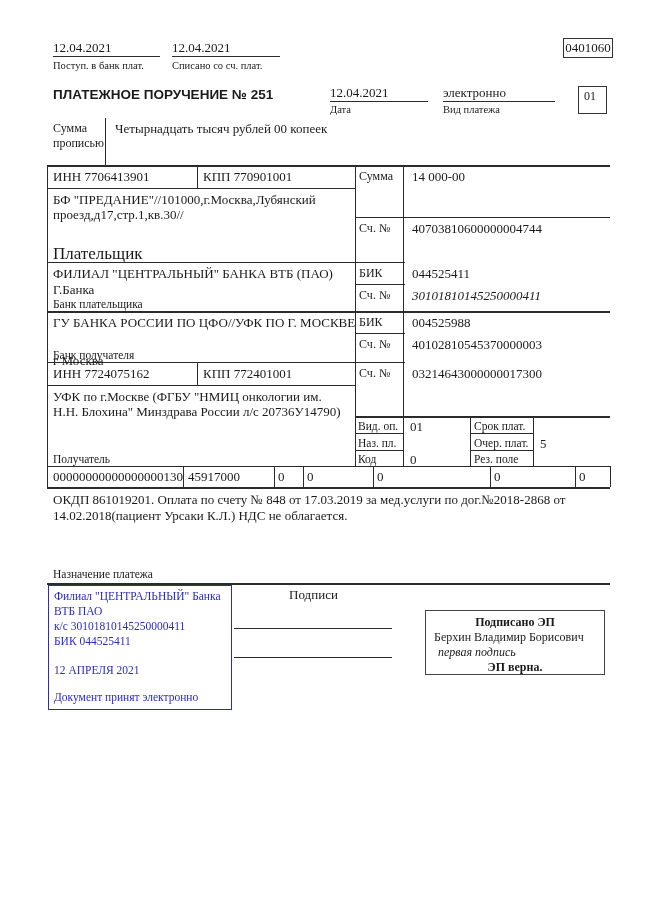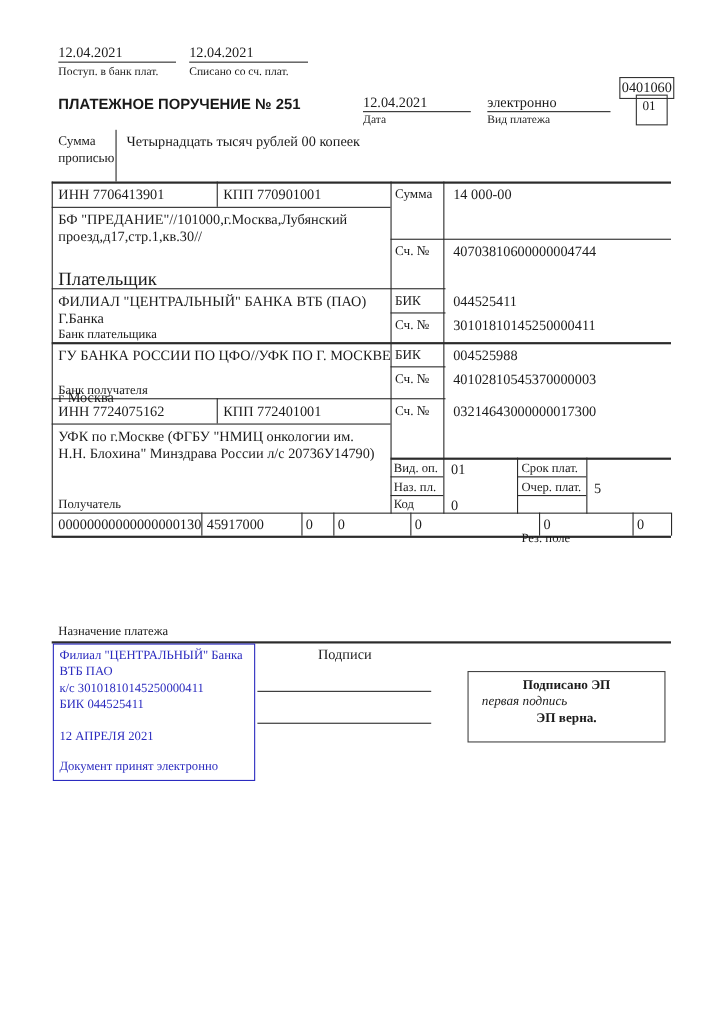--- a/index.html
+++ b/index.html
@@ -7,21 +7,21 @@
         font-family:"Liberation Serif", serif;color:#1a1a1a;overflow:hidden;}
   .abs{position:absolute;}
   .t{font-size:13px;line-height:15px;}          
   .m{font-size:12px;line-height:14px;}          
   .s{font-size:10.5px;line-height:12px;}        
   .mini{font-size:11.5px;line-height:13px;}     
   .title{font-family:"Liberation Sans", sans-serif;font-weight:bold;font-size:13.5px;}
   .hl{position:absolute;background:#2b2b2b;height:1px;}
   .hl2{height:2px;}
   .vl{position:absolute;background:#2b2b2b;width:1px;}
-  .box{position:absolute;border:1.5px solid #333;margin-top:32px;}
+  .box{position:absolute;border:1.5px solid #333;}
   .stamp{position:absolute;border:1px solid var(--blue);color:var(--blue);
          font-size:11.5px;line-height:15px;padding:3px 5px;box-sizing:border-box;}
   .epbox{position:absolute;border:1px solid #444;font-size:12px;line-height:15px;box-sizing:border-box;}
   .b{font-weight:bold;}
   .i{font-style:italic;}
   .ctr{text-align:center;}
 </style>
 </head>
 <body>
 
@@ -94,21 +94,21 @@
   <div class="abs t" style="left:53px;top:192px;width:300px;">БФ "ПРЕДАНИЕ"//101000,г.Москва,Лубянский проезд,д17,стр.1,кв.30//</div>
   <div class="abs m" style="left:359px;top:221px;">Сч. №</div>
   <div class="abs t" style="left:412px;top:221px;">40703810600000004744</div>
   <div class="abs s" style="left:53px;top:248px;font-size:17px;">Плательщик</div>
 
   <div class="abs t" style="left:53px;top:266px;">ФИЛИАЛ "ЦЕНТРАЛЬНЫЙ" БАНКА ВТБ (ПАО)</div>
   <div class="abs t" style="left:53px;top:282px;">Г.Банка</div>
   <div class="abs m" style="left:359px;top:266px;">БИК</div>
   <div class="abs t" style="left:412px;top:266px;">044525411</div>
   <div class="abs m" style="left:359px;top:288px;">Сч. №</div>
-  <div class="abs t" style="left:412px;top:288px;">30101810145250000411</div>
+  <div class="abs t" style="left:412px;top:288px;font-style:italic;">30101810145250000411</div>
   <div class="abs s" style="left:53px;top:298px;font-size:11.5px;">Банк плательщика</div>
 
   <div class="abs t" style="left:53px;top:315px;">ГУ БАНКА РОССИИ ПО ЦФО//УФК ПО Г. МОСКВЕ</div>
   <div class="abs t" style="left:53px;top:331px;margin-top:22px;">г Москва</div>
   <div class="abs m" style="left:359px;top:315px;">БИК</div>
   <div class="abs t" style="left:412px;top:315px;">004525988</div>
   <div class="abs m" style="left:359px;top:337px;">Сч. №</div>
   <div class="abs t" style="left:412px;top:337px;text-align:center;">40102810545370000003</div>
   <div class="abs s" style="left:53px;top:349px;font-size:11.5px;">Банк получателя</div>
 
@@ -122,47 +122,49 @@
   <div class="abs mini" style="left:358px;top:420px;">Вид. оп.</div>
   <div class="abs t" style="left:410px;top:419px;">01</div>
   <div class="abs mini" style="left:474px;top:420px;">Срок плат.</div>
   <div class="abs t" style="left:540px;top:419px;"></div>
   <div class="abs mini" style="left:358px;top:437px;">Наз. пл.</div>
   <div class="abs t" style="left:410px;top:436px;"></div>
   <div class="abs mini" style="left:474px;top:437px;">Очер. плат.</div>
   <div class="abs t" style="left:540px;top:436px;">5</div>
   <div class="abs mini" style="left:358px;top:453px;">Код</div>
   <div class="abs t" style="left:410px;top:452px;">0</div>
-  <div class="abs mini" style="left:474px;top:453px;margin-top:31px;">Рез. поле</div>
+  <div class="abs mini" style="left:474px;top:453px;">Рез. поле</div>
   <div class="abs t" style="left:540px;top:452px;"></div>
 
   <div class="abs t" style="left:53px;top:469px;">00000000000000000130</div>
   <div class="abs t" style="left:188px;top:469px;">45917000</div>
   <div class="abs t" style="left:278px;top:469px;">0</div>
   <div class="abs t" style="left:307px;top:469px;">0</div>
   <div class="abs t" style="left:377px;top:469px;">0</div>
   <div class="abs t" style="left:494px;top:469px;">0</div>
   <div class="abs t" style="left:579px;top:469px;">0</div>
 
+  <div class="abs t" style="left:53px;top:492px;width:560px;line-height:16px;">ОКДП 861019201. Оплата по счету № 848 от 17.03.2019 за мед.услуги по дог.№2018-2868 от 14.02.2018(пациент Урсаки К.Л.) НДС не облагается.</div>
   <div class="abs s" style="left:53px;top:568px;font-size:11.5px;">Назначение платежа</div>
 
   <div class="abs t ctr" style="left:232px;top:587px;width:163px;">Подписи</div>
 
   <div class="hl" style="left:234px;top:628px;width:158px;"></div>
   <div class="hl" style="left:234px;top:657px;width:158px;"></div>
 
   <div class="stamp" style="left:48px;top:585px;width:184px;height:125px;">
     <div>Филиал "ЦЕНТРАЛЬНЫЙ" Банка</div>
     <div>ВТБ ПАО</div>
     <div>к/с 30101810145250000411</div>
     <div>БИК 044525411</div>
     <div style="height:14px;"></div>
     <div>12 АПРЕЛЯ 2021</div>
     <div class="abs" style="left:5px;bottom:4px;">Документ принят электронно</div>
   </div>
 
   <div class="epbox" style="left:425px;top:610px;width:180px;height:65px;padding-top:4px;">
     <div class="b ctr">Подписано ЭП</div>
+    <div style="padding-left:8px;">Берхин Владимир Борисович</div>
     <div class="i" style="padding-left:12px;">первая подпись</div>
     <div class="b ctr">ЭП верна.</div>
   </div>
 
 </div>
 
 </body></html>

